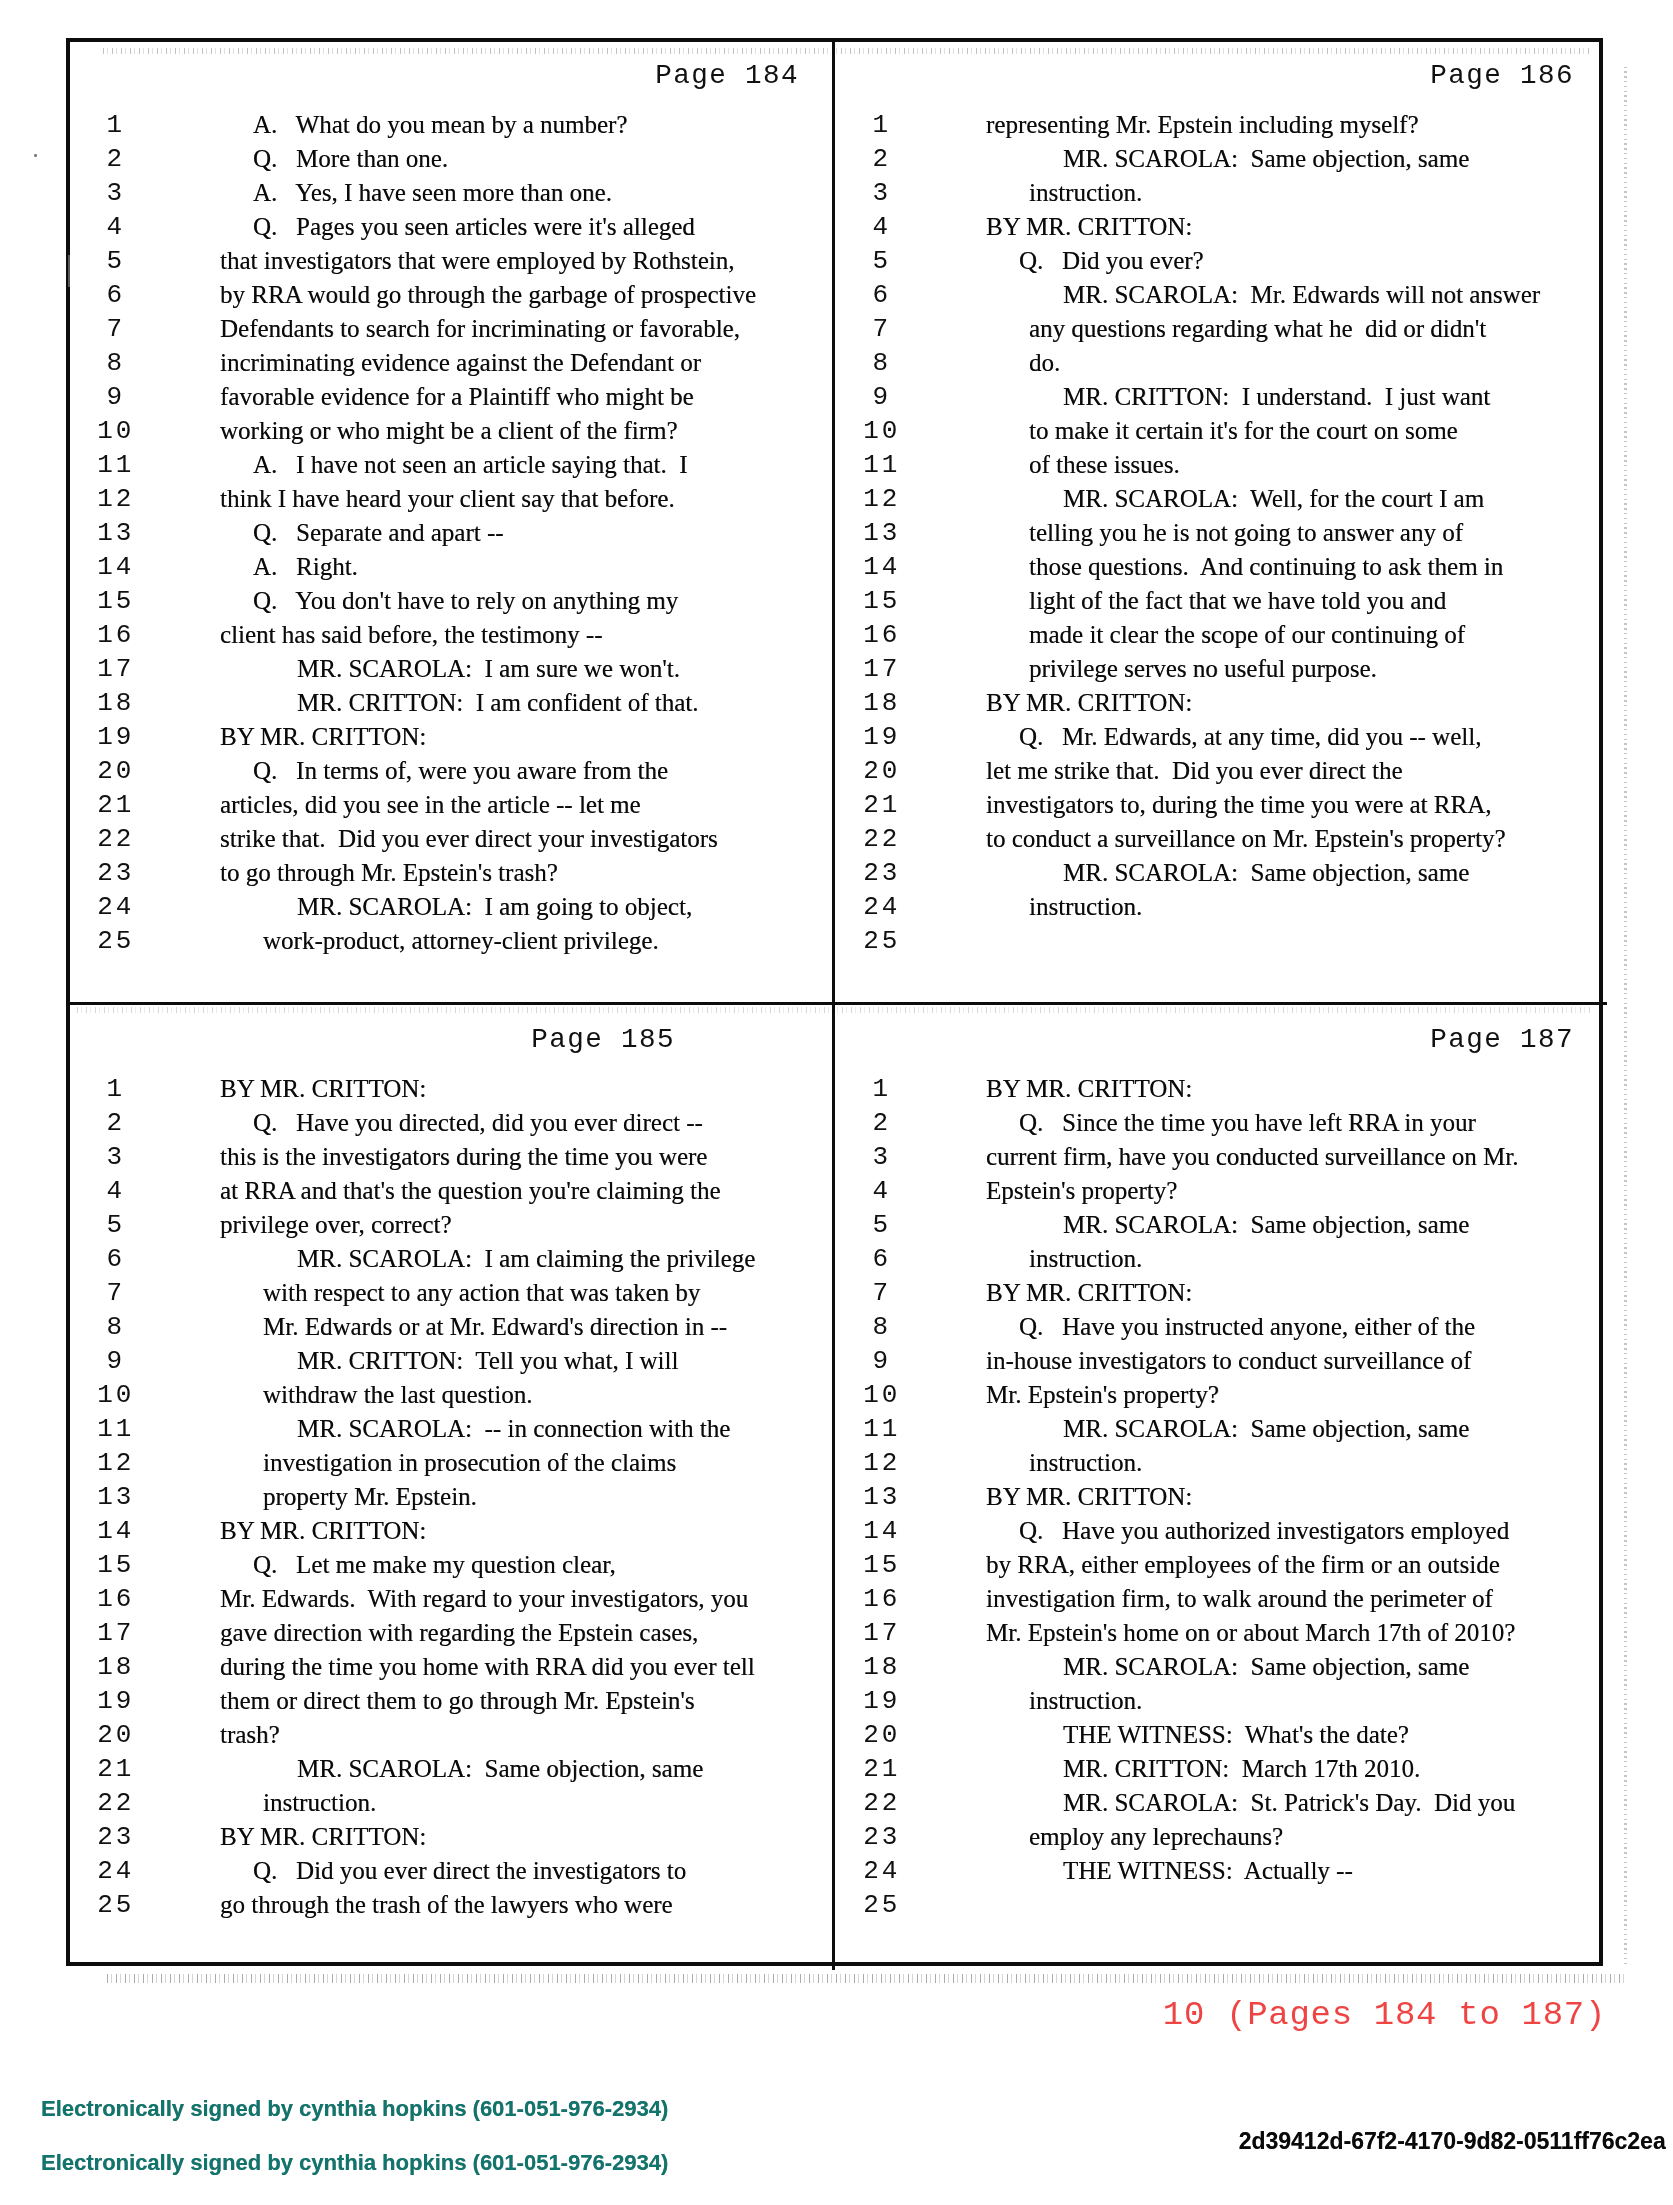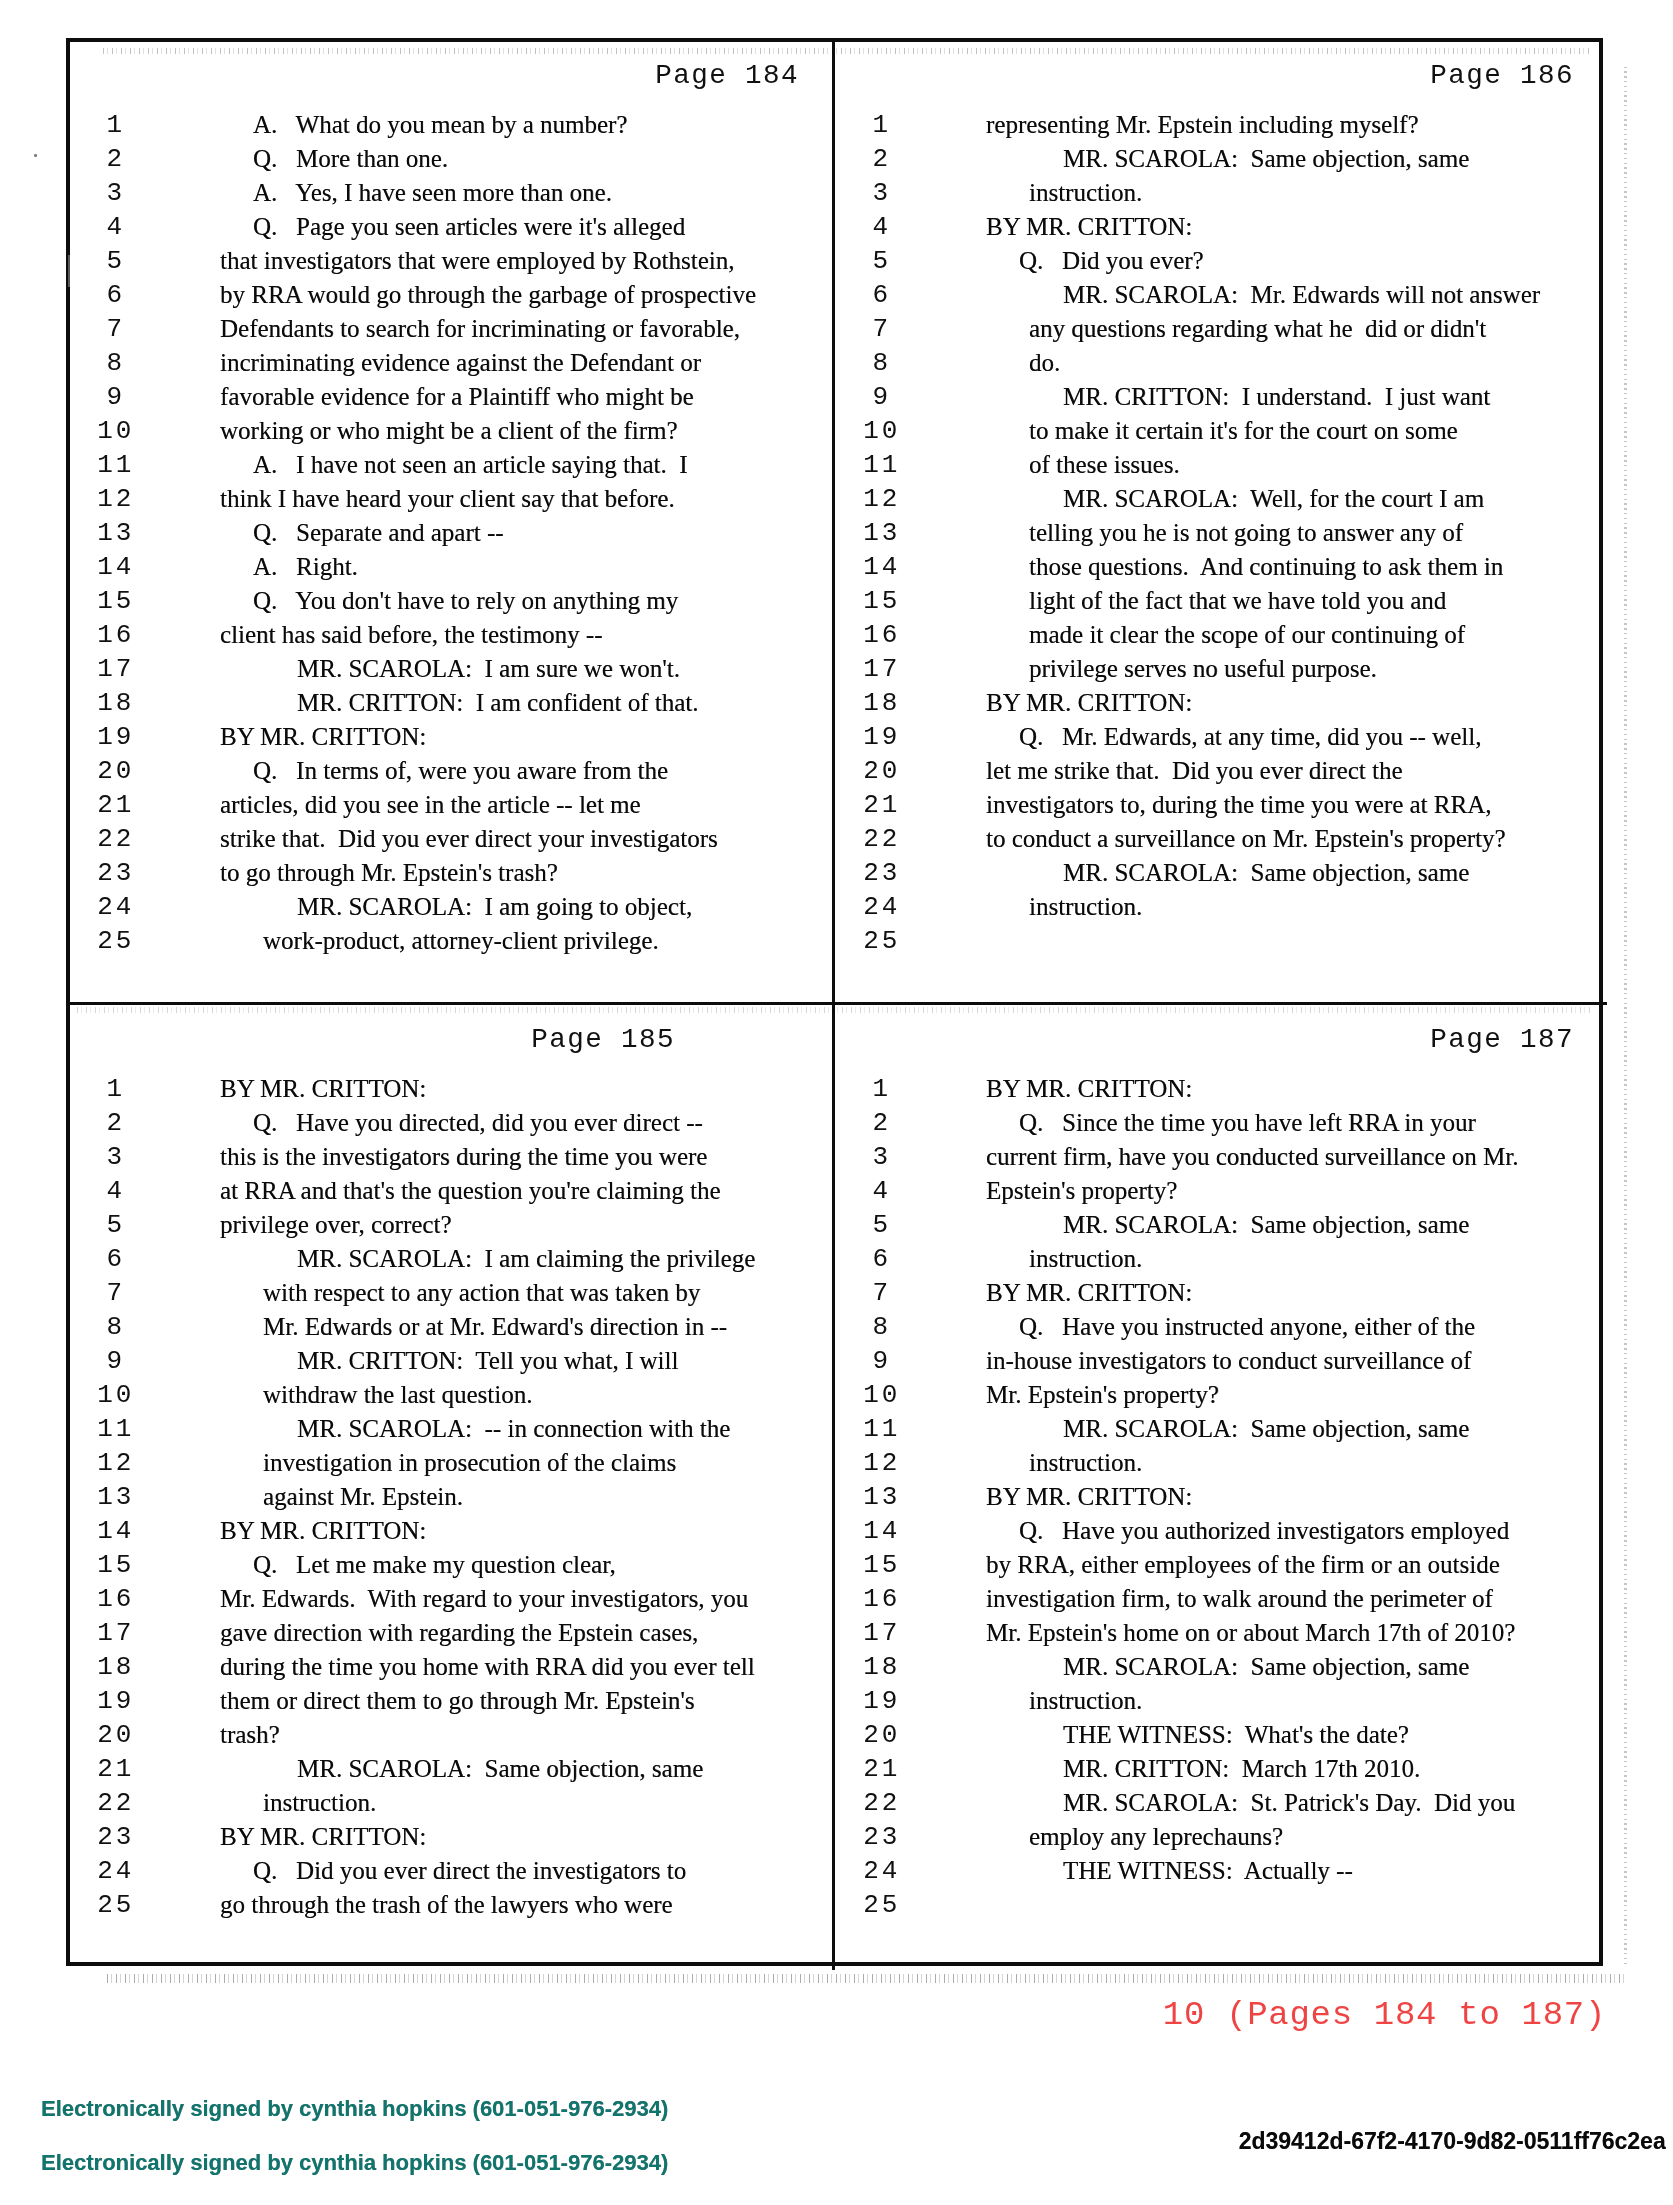--- a/index.html
+++ b/index.html
@@ -103,21 +103,21 @@
       <div class="line">
         <span class="num">2</span>
         <span class="txt i-qa">Q.   More than one.</span>
       </div>
       <div class="line">
         <span class="num">3</span>
         <span class="txt i-qa">A.   Yes, I have seen more than one.</span>
       </div>
       <div class="line">
         <span class="num">4</span>
-        <span class="txt i-qa">Q.   Page you seen articles were it's alleged</span>
+        <span class="txt i-qa">Q.   Pages you seen articles were it's alleged</span>
       </div>
       <div class="line">
         <span class="num">5</span>
         <span class="txt i-flush">that investigators that were employed by Rothstein,</span>
       </div>
       <div class="line">
         <span class="num">6</span>
         <span class="txt i-flush">by RRA would go through the garbage of prospective</span>
       </div>
       <div class="line">
@@ -351,21 +351,21 @@
       <div class="line">
         <span class="num">11</span>
         <span class="txt i-speaker">MR. SCAROLA:  -- in connection with the</span>
       </div>
       <div class="line">
         <span class="num">12</span>
         <span class="txt i-cont">investigation in prosecution of the claims</span>
       </div>
       <div class="line">
         <span class="num">13</span>
-        <span class="txt i-cont">against Mr. Epstein.</span>
+        <span class="txt i-cont">property Mr. Epstein.</span>
       </div>
       <div class="line">
         <span class="num">14</span>
         <span class="txt i-flush">BY MR. CRITTON:</span>
       </div>
       <div class="line">
         <span class="num">15</span>
         <span class="txt i-qa">Q.   Let me make my question clear,</span>
       </div>
       <div class="line">

